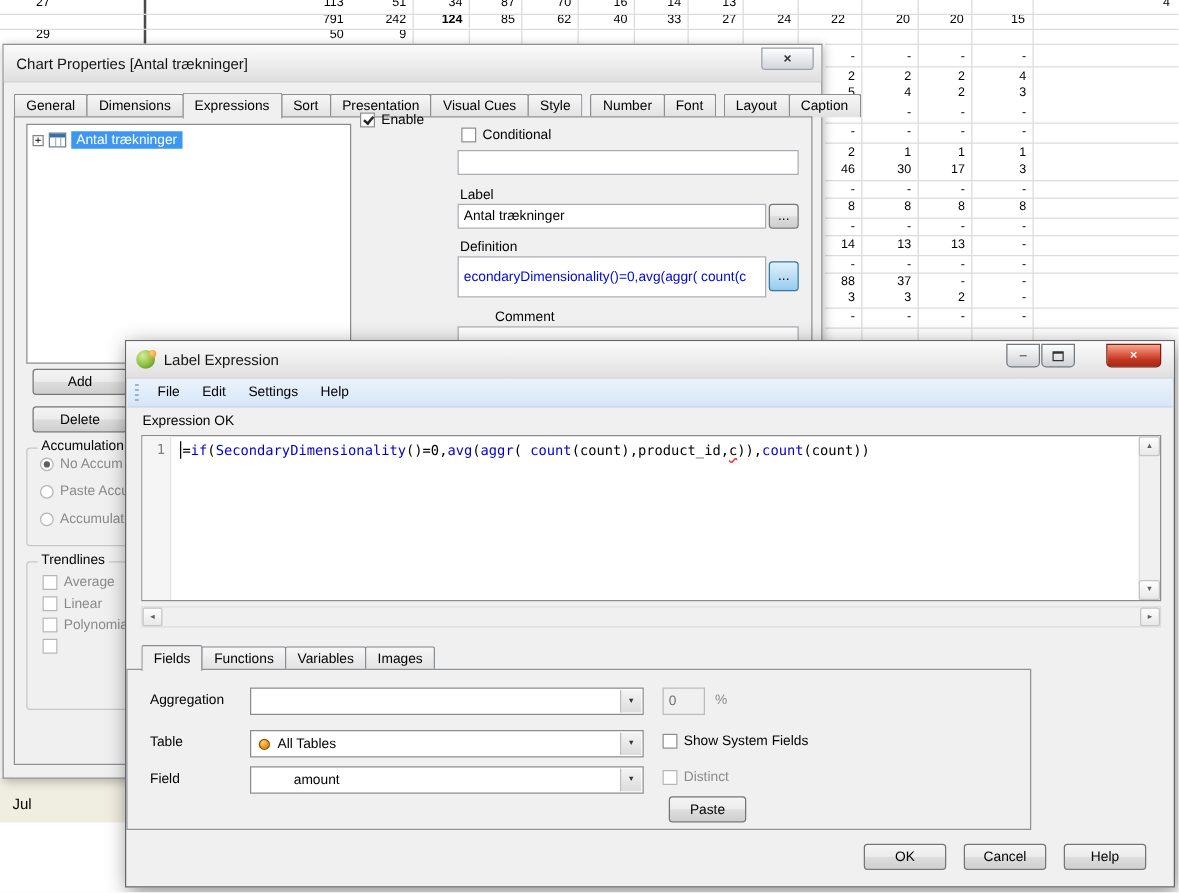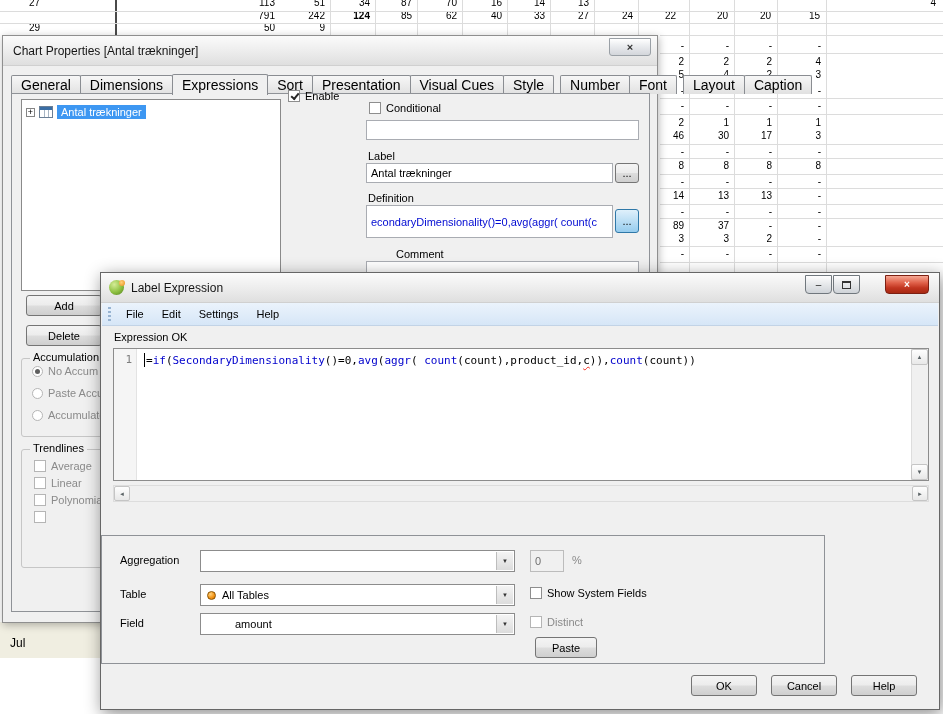--- a/index.html
+++ b/index.html
@@ -24,21 +24,21 @@
     background:linear-gradient(#f4f4f4,#ececec 48%,#ddd 52%,#cfcfcf);}
   .btn.focusblue{border-color:#2f78a8;background:linear-gradient(#dff0fb,#bfe0f5 45%,#96ccee);}
   .tb{position:absolute;background:#fff;border:1px solid #a9acb2;display:flex;align-items:center;
     padding:0 4px;overflow:hidden;white-space:nowrap;font-size:11px;}
   .tb.disabled{background:#f0f0f0;color:#707070;border-color:#bcbcbc;}
   .tb .blue{color:#000ad2;}
   .flabel{position:absolute;font-size:11px;white-space:nowrap;}
   .tabstrip{position:absolute;display:flex;align-items:flex-end;}
   .ctab{flex:none;height:19px;display:flex;align-items:center;padding:0 9px;margin-right:-1px;
     border:1px solid #8a8d92;border-bottom:none;border-radius:2px 2px 0 0;position:relative;
-    background:linear-gradient(#f7f7f7,#e1e1e1);font-size:14px;}
+    background:linear-gradient(#f7f7f7,#e1e1e1);font-size:11px;}
   .ctab.active{height:21px;background:#f0f0f0;z-index:4;margin-bottom:-1px;}
   .ctab.gap{margin-left:7px;}
   .pagebox{position:absolute;border:1px solid #8f9297;background:#f0f0f0;}
   .cb{position:absolute;display:flex;align-items:center;font-size:11px;white-space:nowrap;}
   .cb .box{width:12px;height:12px;border:1px solid #8e8e8e;background:#fff;margin-right:5px;
     position:relative;flex:none;}
   .cb.checked .box::after{content:"";position:absolute;left:2px;top:2px;width:6px;height:3px;
     border-left:2px solid #262626;border-bottom:2px solid #262626;transform:rotate(-50deg);}
   .rb{position:absolute;display:flex;align-items:center;font-size:11px;white-space:nowrap;}
   .rb .circ{width:11px;height:11px;border-radius:50%;border:1px solid #9a9a9a;background:#fff;
@@ -203,21 +203,21 @@
       <div class="bg-cell" style="right: 171px; top: 176px;">-</div>
       <div class="bg-cell" style="right: 122px; top: 176px;">-</div>
       <div class="bg-cell" style="right: 259px; top: 190px;">14</div>
       <div class="bg-cell" style="right: 214px; top: 190px;">13</div>
       <div class="bg-cell" style="right: 171px; top: 190px;">13</div>
       <div class="bg-cell" style="right: 122px; top: 190px;">-</div>
       <div class="bg-cell" style="right: 259px; top: 206px;">-</div>
       <div class="bg-cell" style="right: 214px; top: 206px;">-</div>
       <div class="bg-cell" style="right: 171px; top: 206px;">-</div>
       <div class="bg-cell" style="right: 122px; top: 206px;">-</div>
-      <div class="bg-cell" style="right: 259px; top: 220px;">89</div>
+      <div class="bg-cell" style="right: 259px; top: 220px;">88</div>
       <div class="bg-cell" style="right: 214px; top: 220px;">37</div>
       <div class="bg-cell" style="right: 171px; top: 220px;">-</div>
       <div class="bg-cell" style="right: 122px; top: 220px;">-</div>
       <div class="bg-cell" style="right: 259px; top: 233px;">3</div>
       <div class="bg-cell" style="right: 214px; top: 233px;">3</div>
       <div class="bg-cell" style="right: 171px; top: 233px;">2</div>
       <div class="bg-cell" style="right: 122px; top: 233px;">-</div>
       <div class="bg-cell" style="right: 259px; top: 248px;">-</div>
       <div class="bg-cell" style="right: 214px; top: 248px;">-</div>
       <div class="bg-cell" style="right: 171px; top: 248px;">-</div>
@@ -401,20 +401,26 @@
 
     <div id="ee-hscroll">
       <div class="sb-btn" style="left:0;top:0;width:16px;height:15px;">
         <span>◄</span>
       </div>
       <div class="sb-btn" style="right:0;top:0;width:16px;height:15px;">
         <span>►</span>
       </div>
     </div>
 
+    <div id="ee-tabs" class="tabstrip">
+      <span class="ctab active">Fields</span>
+      <span class="ctab">Functions</span>
+      <span class="ctab">Variables</span>
+      <span class="ctab">Images</span>
+    </div>
 
     <div id="ee-page" class="pagebox">
       <div class="flabel" style="left:18px;top:18px;">Aggregation</div>
       <div class="combo" style="left:98px;top:14px;width:315px;height:22px;">
         <span></span>
         <span class="carrow">
             <span>▼</span>
           </span>
       </div>
       <div class="tb disabled" style="left:428px;top:14px;width:34px;height:22px;">

